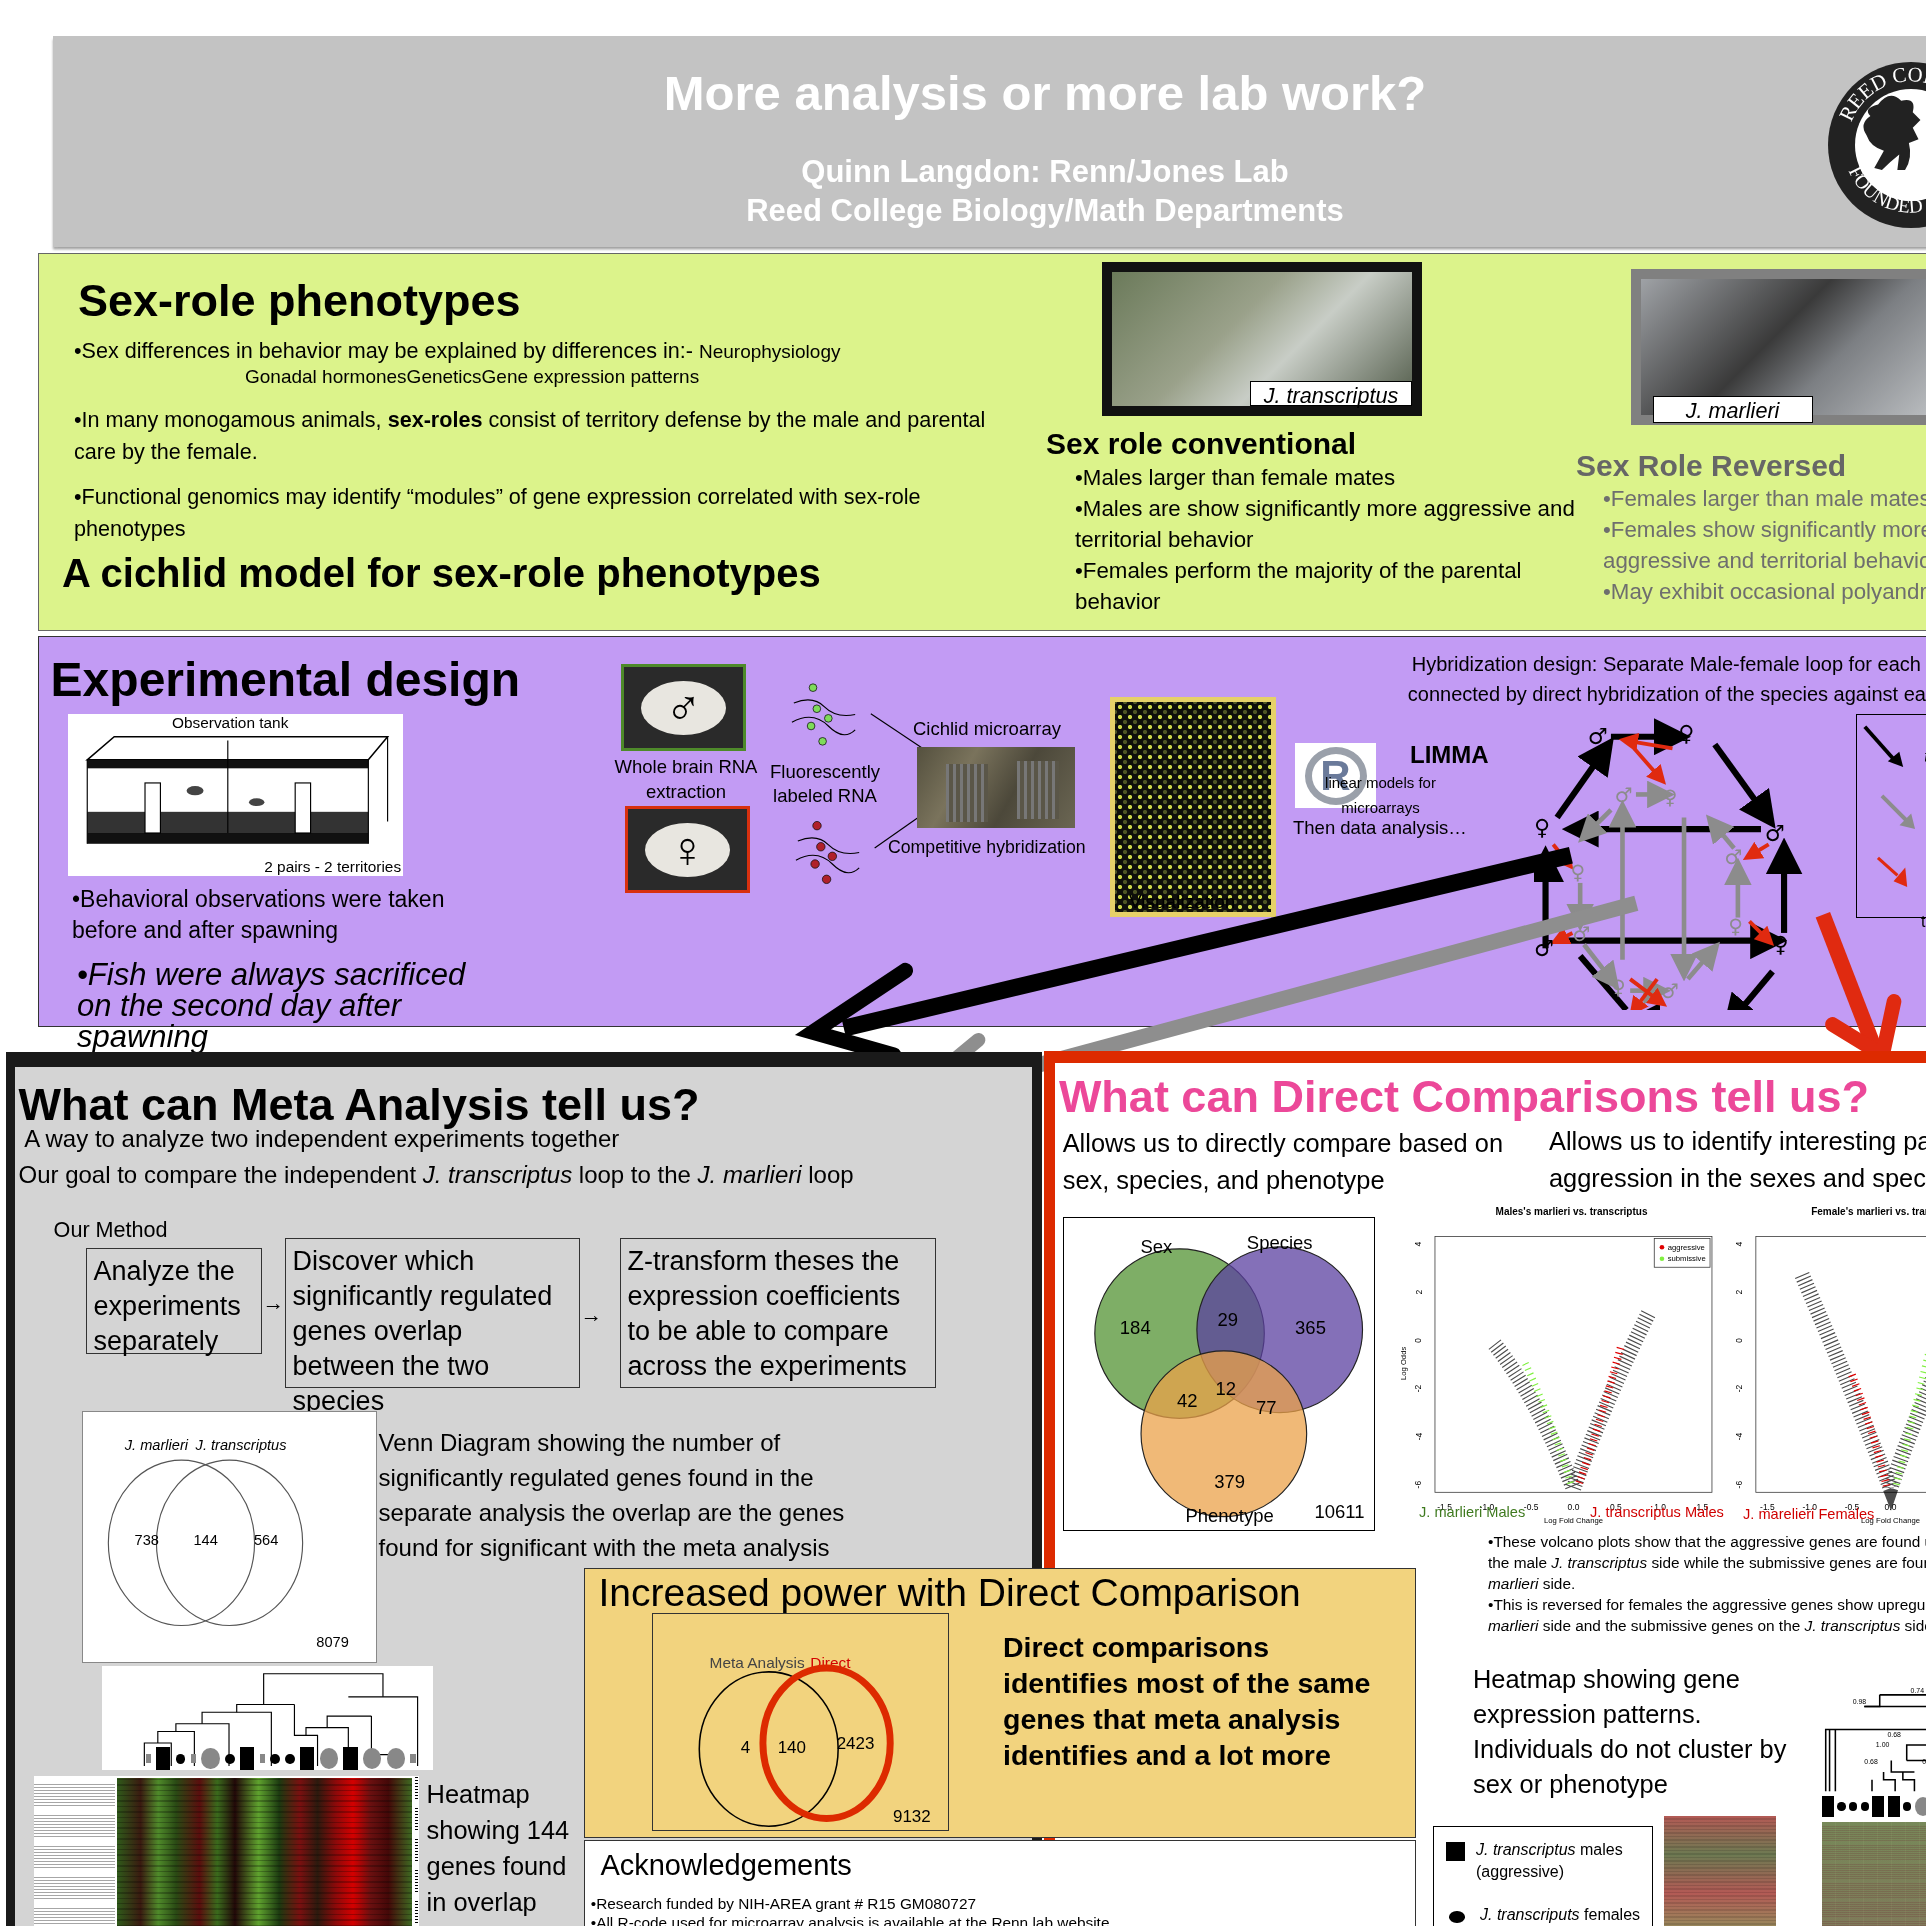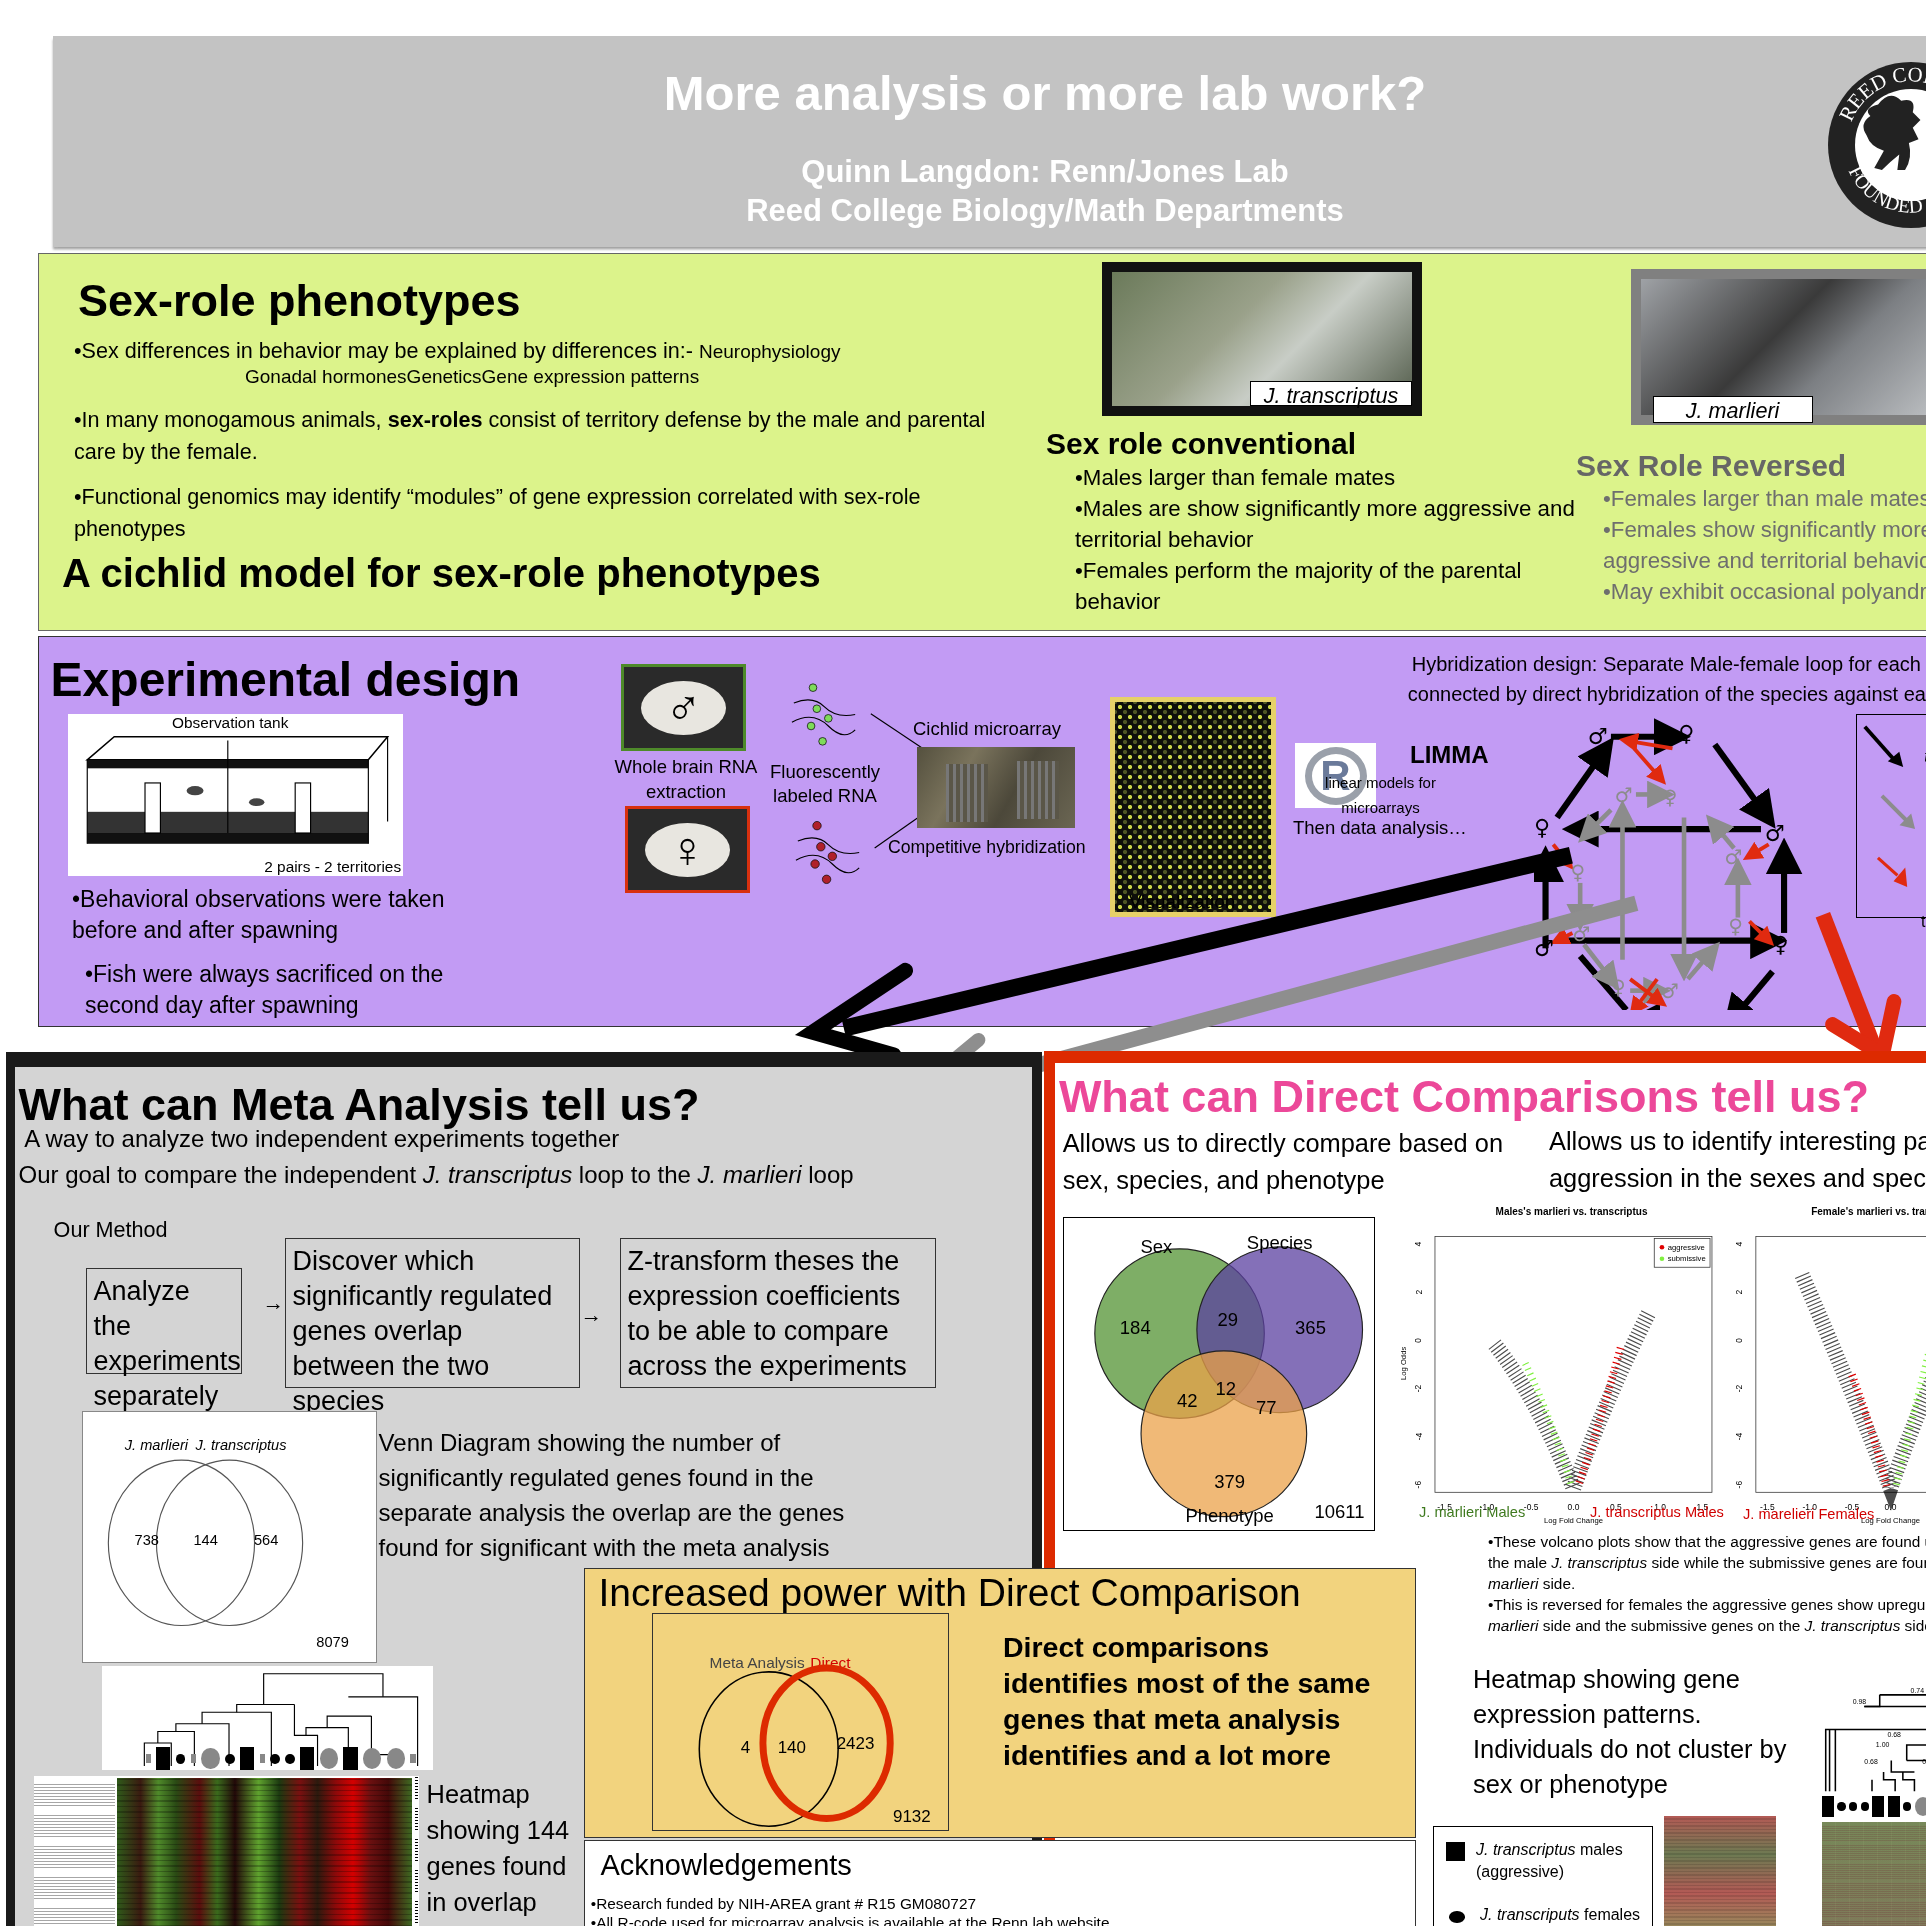--- a/index.html
+++ b/index.html
@@ -124,21 +124,21 @@
       <line x1="830" y1="20" x2="830" y2="240" stroke="#000" stroke-width="3"></line>
       <line x1="415" y1="30" x2="415" y2="270" stroke="#000" stroke-width="3"></line>
       <rect x="200" y="140" width="40" height="130" fill="#fff" stroke="#000" stroke-width="3"></rect>
       <rect x="590" y="140" width="40" height="130" fill="#fff" stroke="#000" stroke-width="3"></rect>
       <ellipse cx="330" cy="160" rx="22" ry="12" fill="#444"></ellipse>
       <ellipse cx="490" cy="190" rx="20" ry="10" fill="#444"></ellipse>
     </svg>
     <div class="abs" style="right:1.9px; bottom:0; font-size:15.4px;">2 pairs - 2 territories</div>
   </div>
   <div class="abs" style="left:33px; top:247px; width:404px; font-size:23px; line-height:31px;">•Behavioral observations were taken before and after spawning</div>
-  <div class="abs" style="left:46px; top:322px; width:404px; font-size:23px; line-height:31px;">•Fish were always sacrificed on the second day after spawning</div>
+  <div class="abs" style="left:38px; top:322px; width:404px; font-size:31px; line-height:31px;font-style:italic;">•Fish were always sacrificed on the second day after spawning</div>
 
   <div class="abs" style="left:582px; top:27px; width:125px; height:87px; background:#2a2a2a; border:3.9px solid #4e8a2a; display:flex; align-items:center; justify-content:center;">
     <div style="width:85px; height:54px; background:#e8e6e0; border-radius:50%; display:flex; align-items:center; justify-content:center; font-size:50px;">♂</div>
   </div>
   <div class="abs" style="left:566px; top:117px; width:162px; font-size:18.5px; line-height:25px; text-align:center;">Whole brain RNA extraction</div>
   <div class="abs" style="left:586px; top:169px; width:125px; height:87px; background:#2a2a2a; border:3.9px solid #d8300f; display:flex; align-items:center; justify-content:center;">
     <div style="width:85px; height:54px; background:#e8e6e0; border-radius:50%; display:flex; align-items:center; justify-content:center; font-size:50px;">♀</div>
   </div>
 
   <svg class="abs" style="left:751px; top:35px;" width="69" height="85" viewBox="0 0 180 220">
@@ -284,21 +284,21 @@
 </svg>
 
 <div id="meta" class="abs"></div>
 <div id="meta-inner" class="abs">
   <div class="abs b" style="left:3.9px; top:11.6px; font-size:45px;">What can Meta Analysis tell us?</div>
   <div class="abs" style="left:9.6px; top:58px; font-size:24px;">A way to analyze two independent experiments together</div>
   <div class="abs" style="left:3.9px; top:94px; font-size:24px;">
     <span>Our goal to compare the  independent </span><i>J. transcriptus</i><span> loop to the </span><i>J. marlieri</i><span> loop</span>
   </div>
   <div class="abs" style="left:39px; top:150px; font-size:21.6px;">Our Method</div>
-  <div class="flow-box" style="left:71px; top:181px; width:156px; height:106px;margin-top:20px;">Analyze the experiments separately</div>
+  <div class="flow-box" style="left:71px; top:181px; width:176px; height:106px;">Analyze the experiments separately</div>
   <div class="abs" style="left:248px; top:223px; font-size:21.6px;">→</div>
   <div class="flow-box" style="left:270px; top:171px; width:295px; height:150px;">Discover which significantly regulated genes overlap between the two species</div>
   <div class="abs" style="left:566px; top:235px; font-size:21.6px;">→</div>
   <div class="flow-box" style="left:605px; top:171px; width:316px; height:150px;">Z-transform theses the expression coefficients to be able to compare across the experiments</div>
 
   <div class="venn-box" style="left:67px; top:344px; width:295px; height:252px;">
     <svg width="295" height="252" viewBox="0 0 765 655">
       <text x="190" y="100" font-family="Liberation Sans, sans-serif" font-style="italic" font-size="38" text-anchor="middle">J. marlieri</text>
       <text x="410" y="100" font-family="Liberation Sans, sans-serif" font-style="italic" font-size="38" text-anchor="middle">J. transcriptus</text>
       <ellipse cx="255" cy="340" rx="190" ry="215" fill="none" stroke="#555" stroke-width="3"></ellipse>

